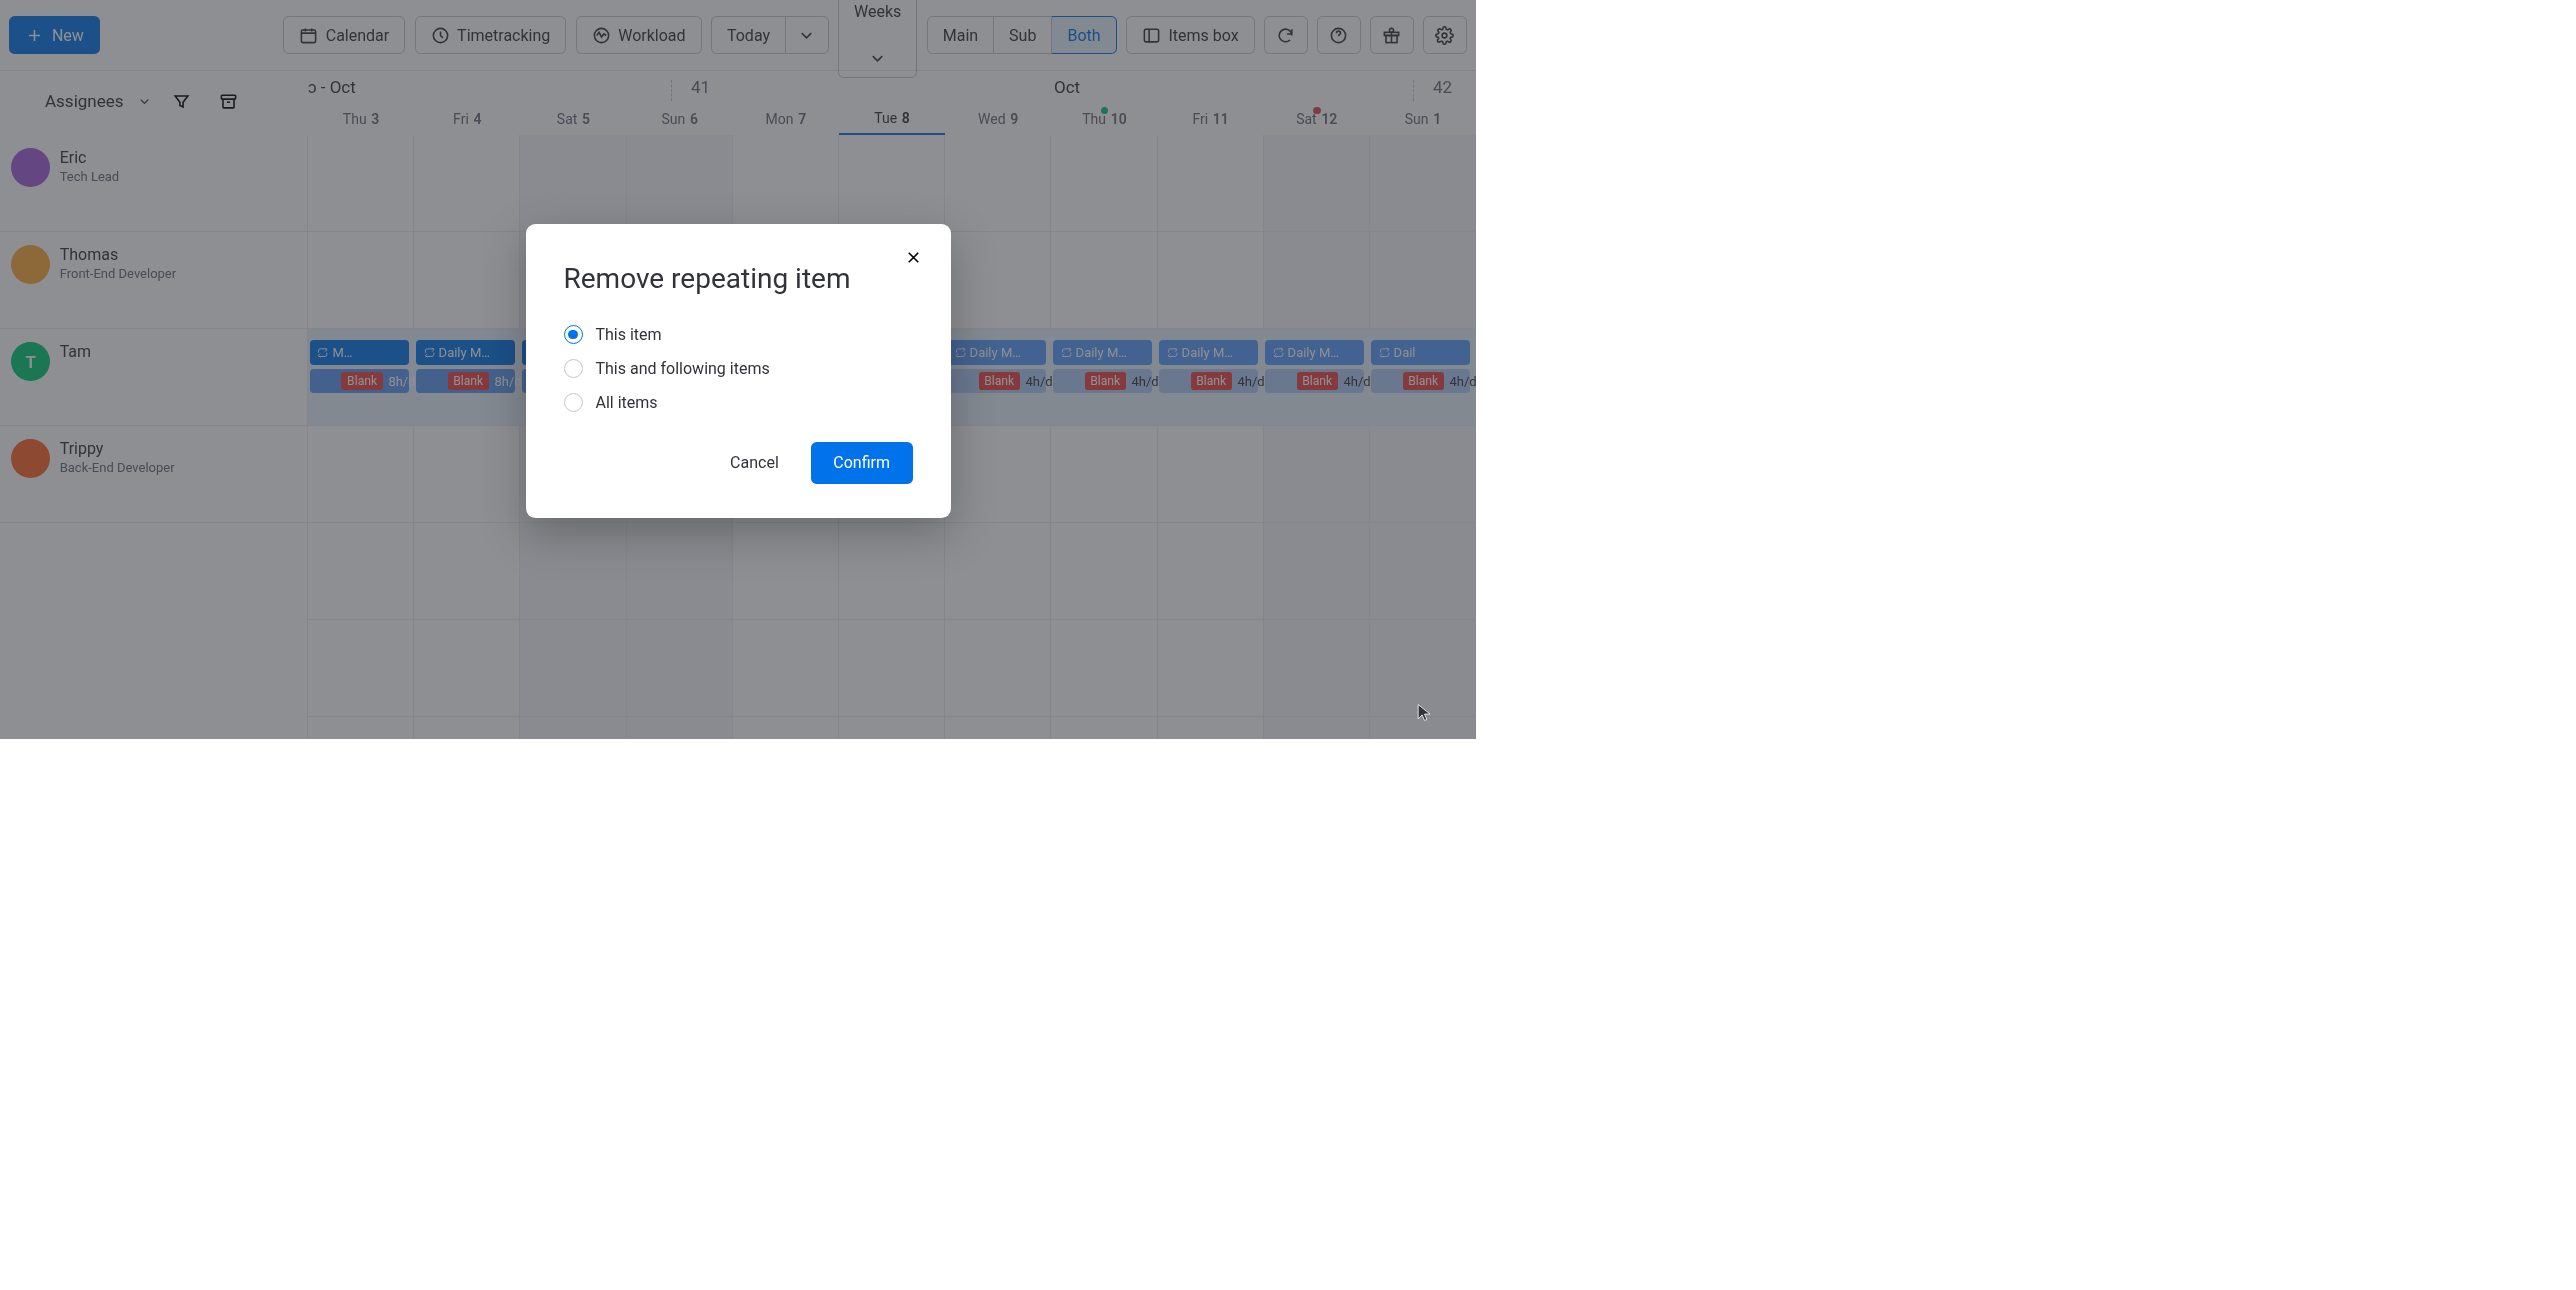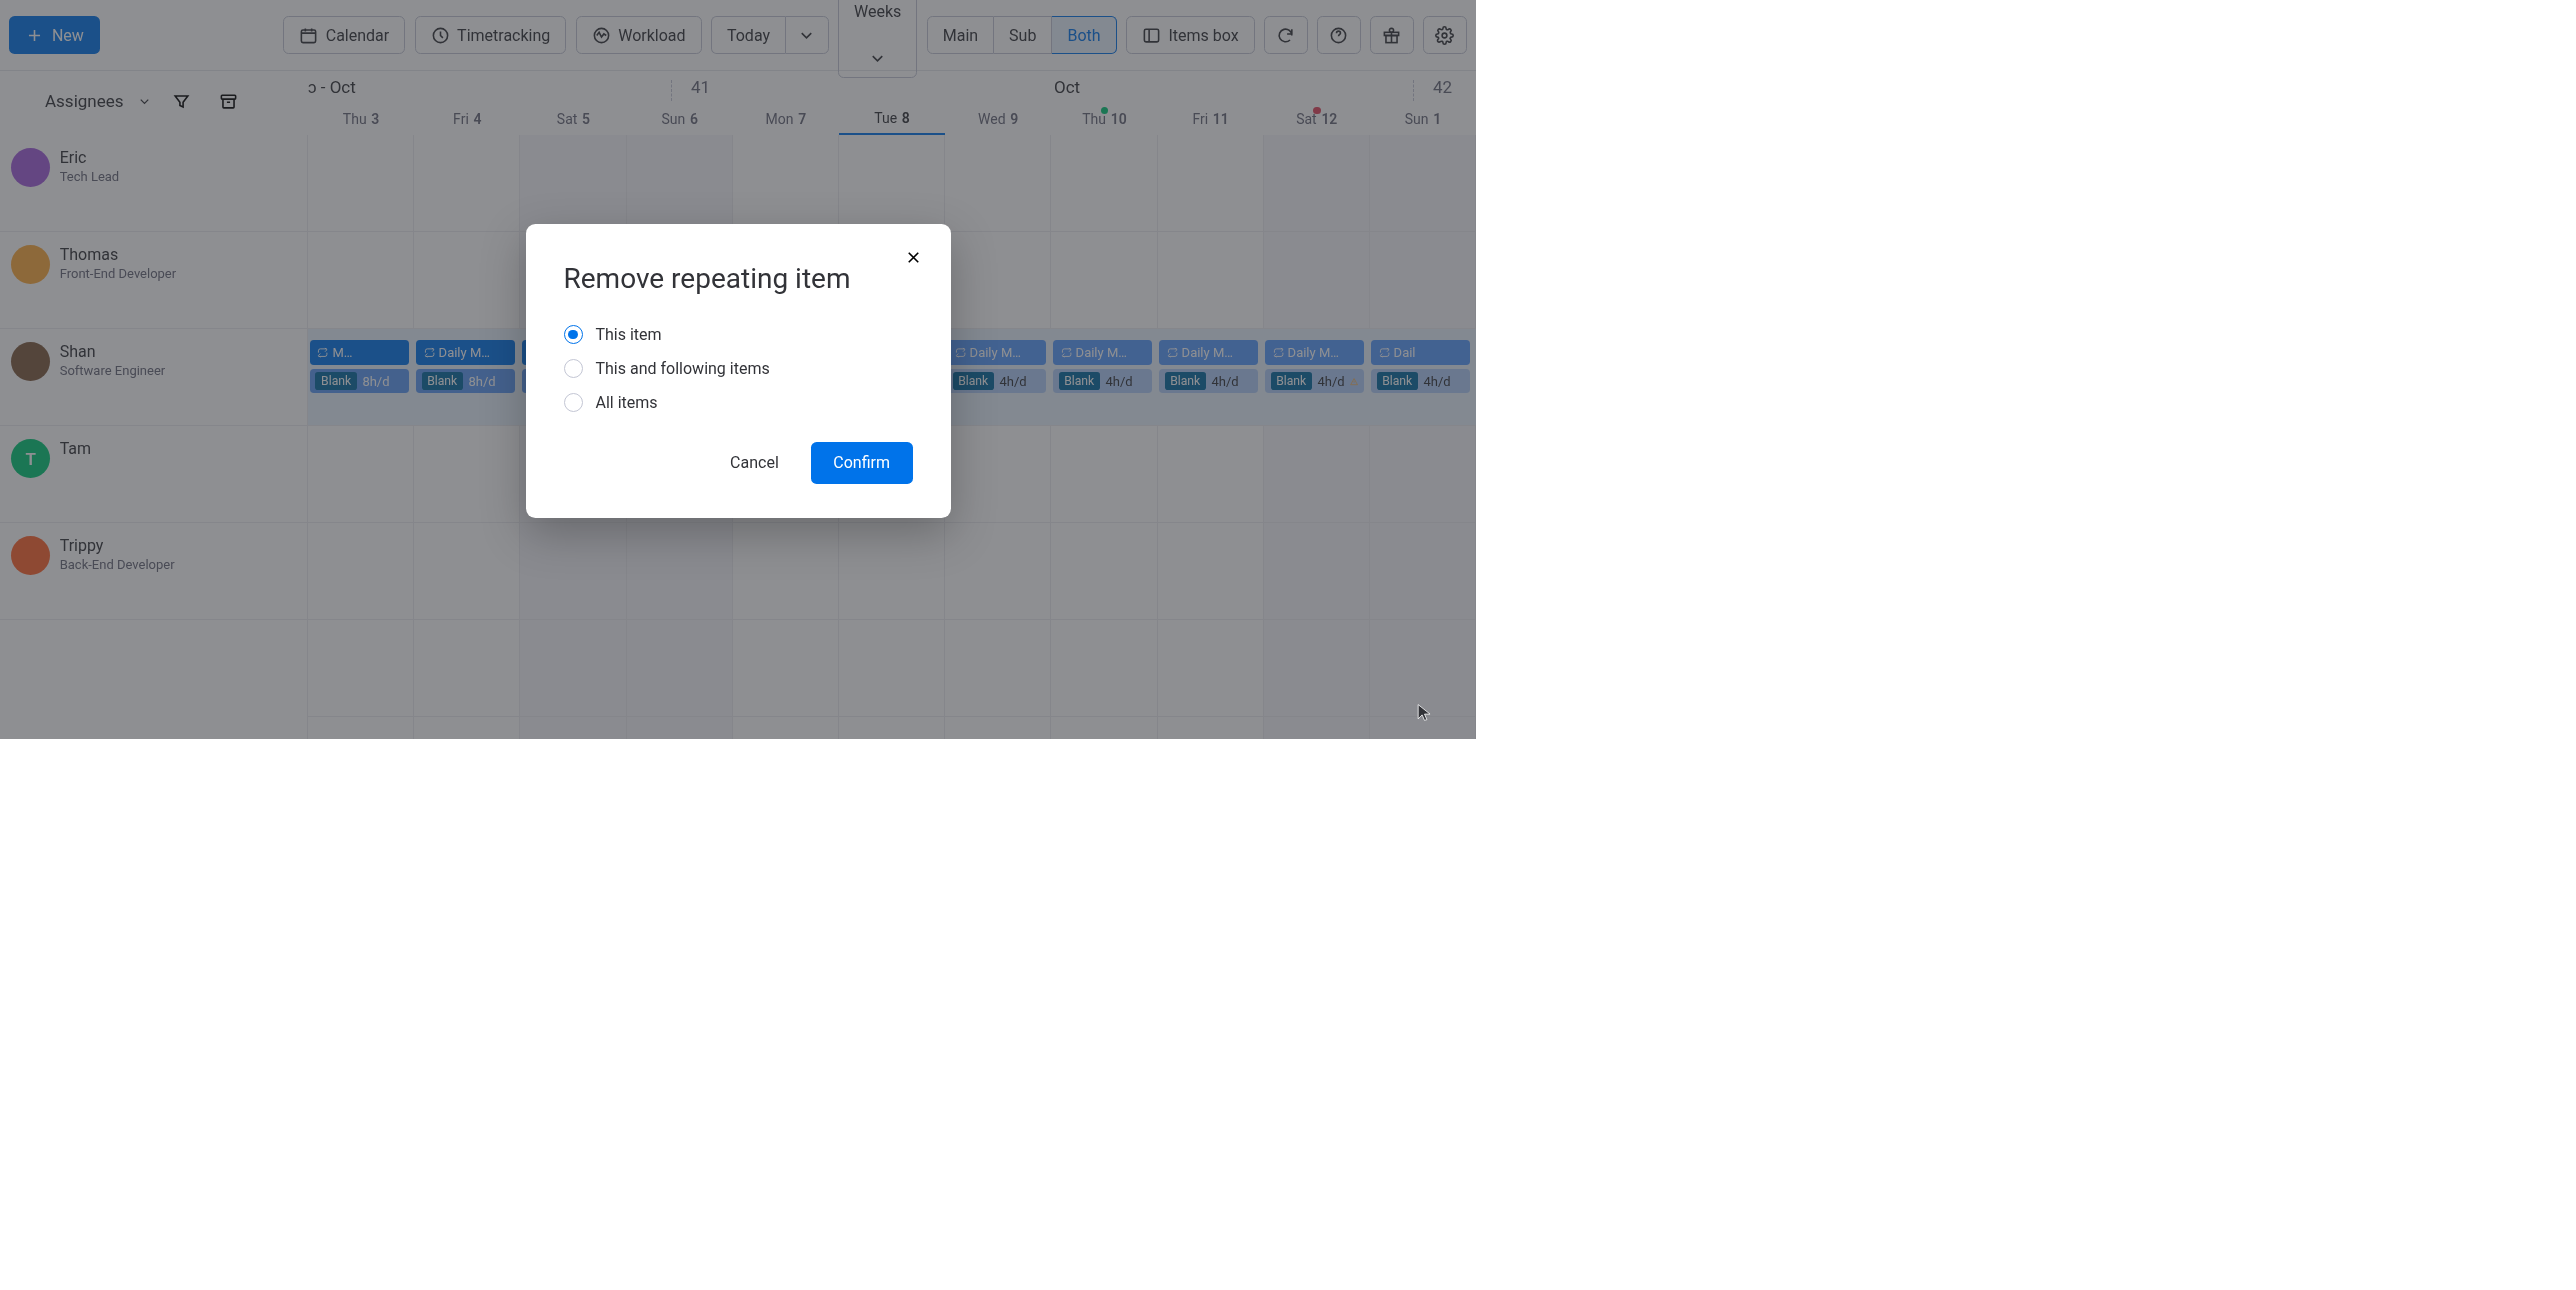--- a/index.html
+++ b/index.html
@@ -56,21 +56,21 @@
 .col-lines { position: absolute; inset: 0; display: flex; }
 .col-lines > div { flex: 1; border-right: 0.9px solid #ebecf0; }
 .col-lines > div.weekend { background: #f6f7fb; }
 .grid-rows { position: relative; }
 .grid-row { height: 97px; border-bottom: 0.9px solid #ebecf0; position: relative; }
 .grid-row.selected { background: #e6f1fd; }
 
 .event { position: absolute; top: 11.3px; height: 24.4px; background: #0073ea; color: #fff; border-radius: 3.8px; font-size: 13px; display: flex; align-items: center; padding: 0 7.5px; gap: 3.8px; overflow:hidden; white-space:nowrap; }
 .event.later { background: #579bfc; }
 .pill { position: absolute; top: 40px; height: 24.4px; border-radius: 3.8px; font-size: 13px; display:flex; align-items:center; padding:0 5.6px; gap:5.6px; color:#fff; }
-.pill-blank { background:#0369a1; padding:1.9px 5.6px; border-radius:2.8px; font-size:12.2px; }
+.pill-blank { background:#ef4444; padding:1.9px 5.6px; border-radius:2.8px; font-size:12.2px;margin-left:26px; }
 .repeat-icn { width:11.3px; height:11.3px; }
 
 
 .overlay { position: absolute; inset: 0; background: rgba(50,51,56,0.55); display: flex; align-items: flex-start; justify-content: center; padding-top: 224px; }
 .modal { width: 425px; background: #fff; border-radius: 9.4px; padding: 38px 38px 34px 38px; position: relative; box-shadow: 0 15px 45px rgba(0,0,0,0.25); }
 .modal-close { position: absolute; top: 20.7px; right: 24.4px; width: 26px; height: 26px; display:flex; align-items:center; justify-content:center; cursor:pointer; border-radius:3.8px; }
 .modal-title { font-size: 28px; font-weight: 400; color: #323338; margin-bottom: 30px; }
 .radio-row { display: flex; align-items: center; gap: 13px; margin-bottom: 15px; font-size: 16px; color:#323338; cursor:pointer; }
 .radio { width: 19px; height: 19px; border: 1.9px solid #c3c6d4; border-radius: 50%; display:flex; align-items:center; justify-content:center; }
 .radio.checked { border-color: #0073ea; }
@@ -291,27 +291,20 @@
         </div>
       </div>
       <div class="person-row">
         <div class="avatar" style="background: rgb(253, 171, 61);"></div>
         <div>
           <div class="person-name">Thomas</div>
           <div class="person-role">Front-End Developer</div>
         </div>
       </div>
       <div class="person-row">
-        <div class="avatar" style="background: rgb(126, 91, 63);"></div>
-        <div>
-          <div class="person-name">Shan</div>
-          <div class="person-role">Software Engineer</div>
-        </div>
-      </div>
-      <div class="person-row">
         <div class="avatar t">T</div>
         <div>
           <div class="person-name">Tam</div>
         </div>
       </div>
       <div class="person-row">
         <div class="avatar" style="background: rgb(255, 100, 46);"></div>
         <div>
           <div class="person-name">Trippy</div>
           <div class="person-role">Back-End Developer</div>

